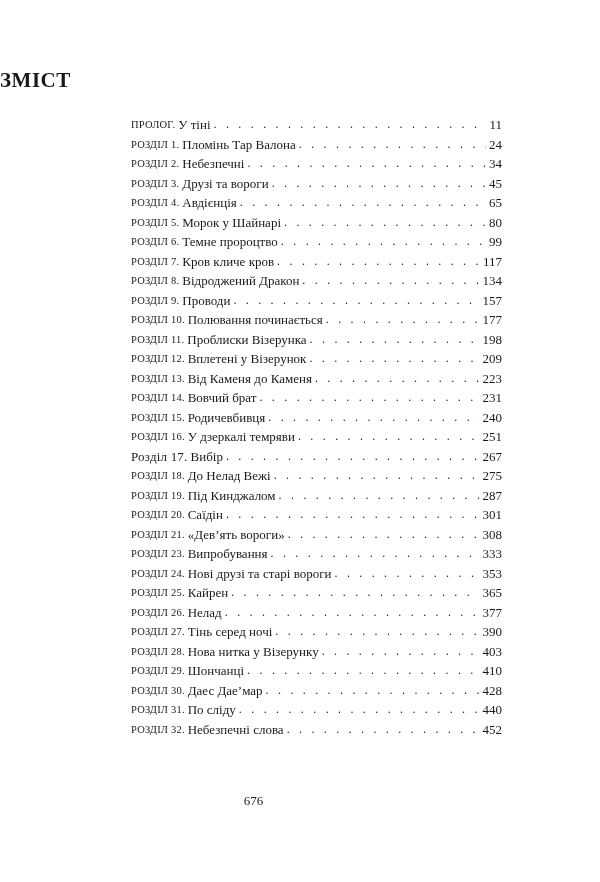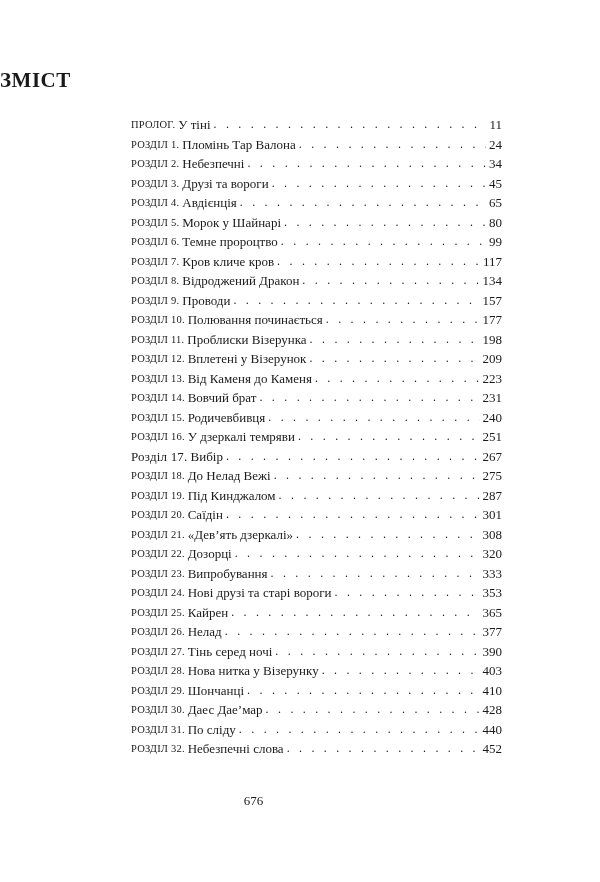--- a/index.html
+++ b/index.html
@@ -146,29 +146,23 @@
       <span class="page">287</span>
     </div>
   <div class="row">
       <span class="prefix">РОЗДІЛ 20.</span>
       <span class="name">Саїдін</span>
       <span class="dots"></span>
       <span class="page">301</span>
     </div>
   <div class="row">
       <span class="prefix">РОЗДІЛ 21.</span>
-      <span class="name">«Дев’ять дзеркалі»</span>
+      <span class="name">«Дев’ять вороги»</span>
       <span class="dots"></span>
       <span class="page">308</span>
-    </div>
-  <div class="row">
-      <span class="prefix">РОЗДІЛ 22.</span>
-      <span class="name">Дозорці</span>
-      <span class="dots"></span>
-      <span class="page">320</span>
     </div>
   <div class="row">
       <span class="prefix">РОЗДІЛ 23.</span>
       <span class="name">Випробування</span>
       <span class="dots"></span>
       <span class="page">333</span>
     </div>
   <div class="row">
       <span class="prefix">РОЗДІЛ 24.</span>
       <span class="name">Нові друзі та старі вороги</span>

